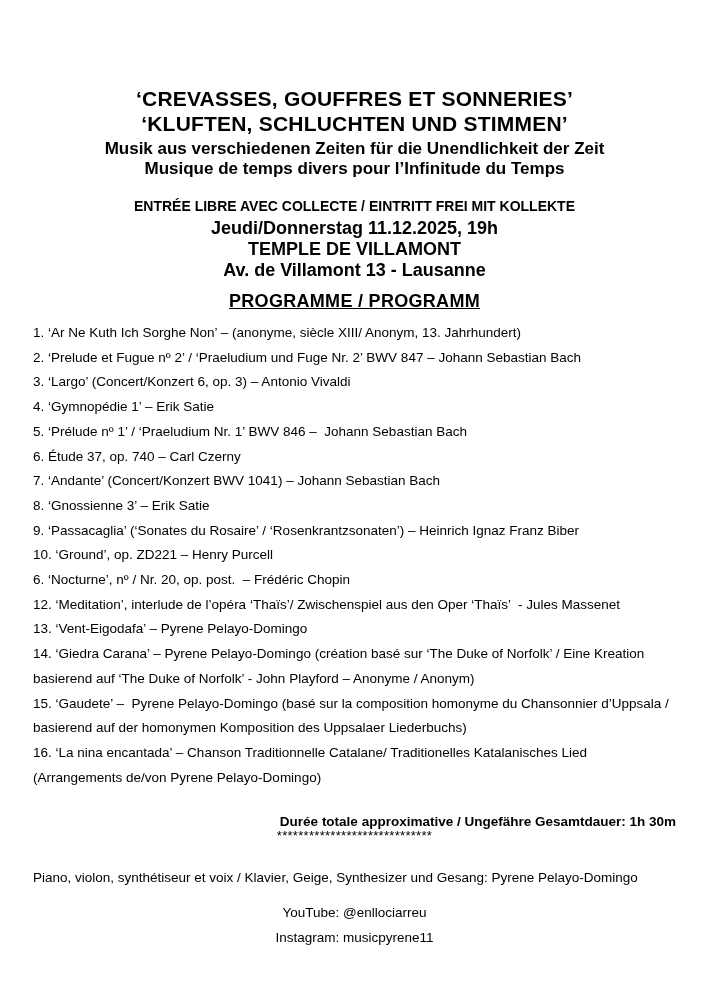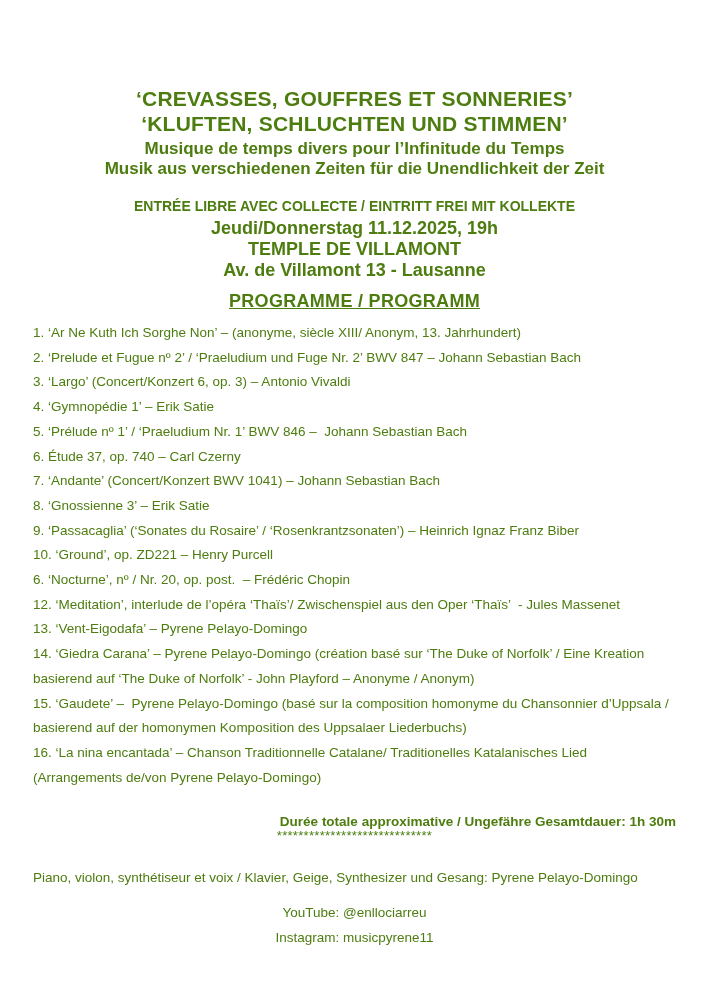--- a/index.html
+++ b/index.html
@@ -8,21 +8,21 @@
     background: #ffffff;
   }
   .page {
     position: relative;
     width: 708px;
     height: 1000px;
     box-sizing: border-box;
     padding: 86px 32px 0 33px;
     background: #ffffff;
     font-family: "Liberation Sans", sans-serif;
-    color: #4d7c0f;
+    color: #000000;
     overflow: hidden;
   }
   .title {
     margin: 0;
     font-size: 21px;
     line-height: 25px;
     font-weight: bold;
     text-align: center;
     letter-spacing: 0.2px;
     white-space: pre-wrap;
@@ -102,22 +102,22 @@
 </style>
 </head>
 <body>
 
 <div class="page">
 
   <h1 class="title">‘CREVASSES, GOUFFRES ET SONNERIES’</h1>
   <h1 class="title">‘KLUFTEN, SCHLUCHTEN UND STIMMEN’</h1>
 
   <div class="subtitles">
+    <p class="subtitle">Musik aus verschiedenen Zeiten für die Unendlichkeit der Zeit</p>
     <p class="subtitle">Musique de temps divers pour l’Infinitude du Temps</p>
-    <p class="subtitle">Musik aus verschiedenen Zeiten für die Unendlichkeit der Zeit</p>
   </div>
 
   <div class="event-info">
     <p class="entry-line">ENTRÉE LIBRE AVEC COLLECTE / EINTRITT FREI MIT KOLLEKTE</p>
     <p class="info-line">Jeudi/Donnerstag 11.12.2025, 19h</p>
     <p class="info-line">TEMPLE DE VILLAMONT</p>
     <p class="info-line">Av. de Villamont 13 - Lausanne</p>
   </div>
 
   <h2 class="program-heading">PROGRAMME / PROGRAMM</h2>

